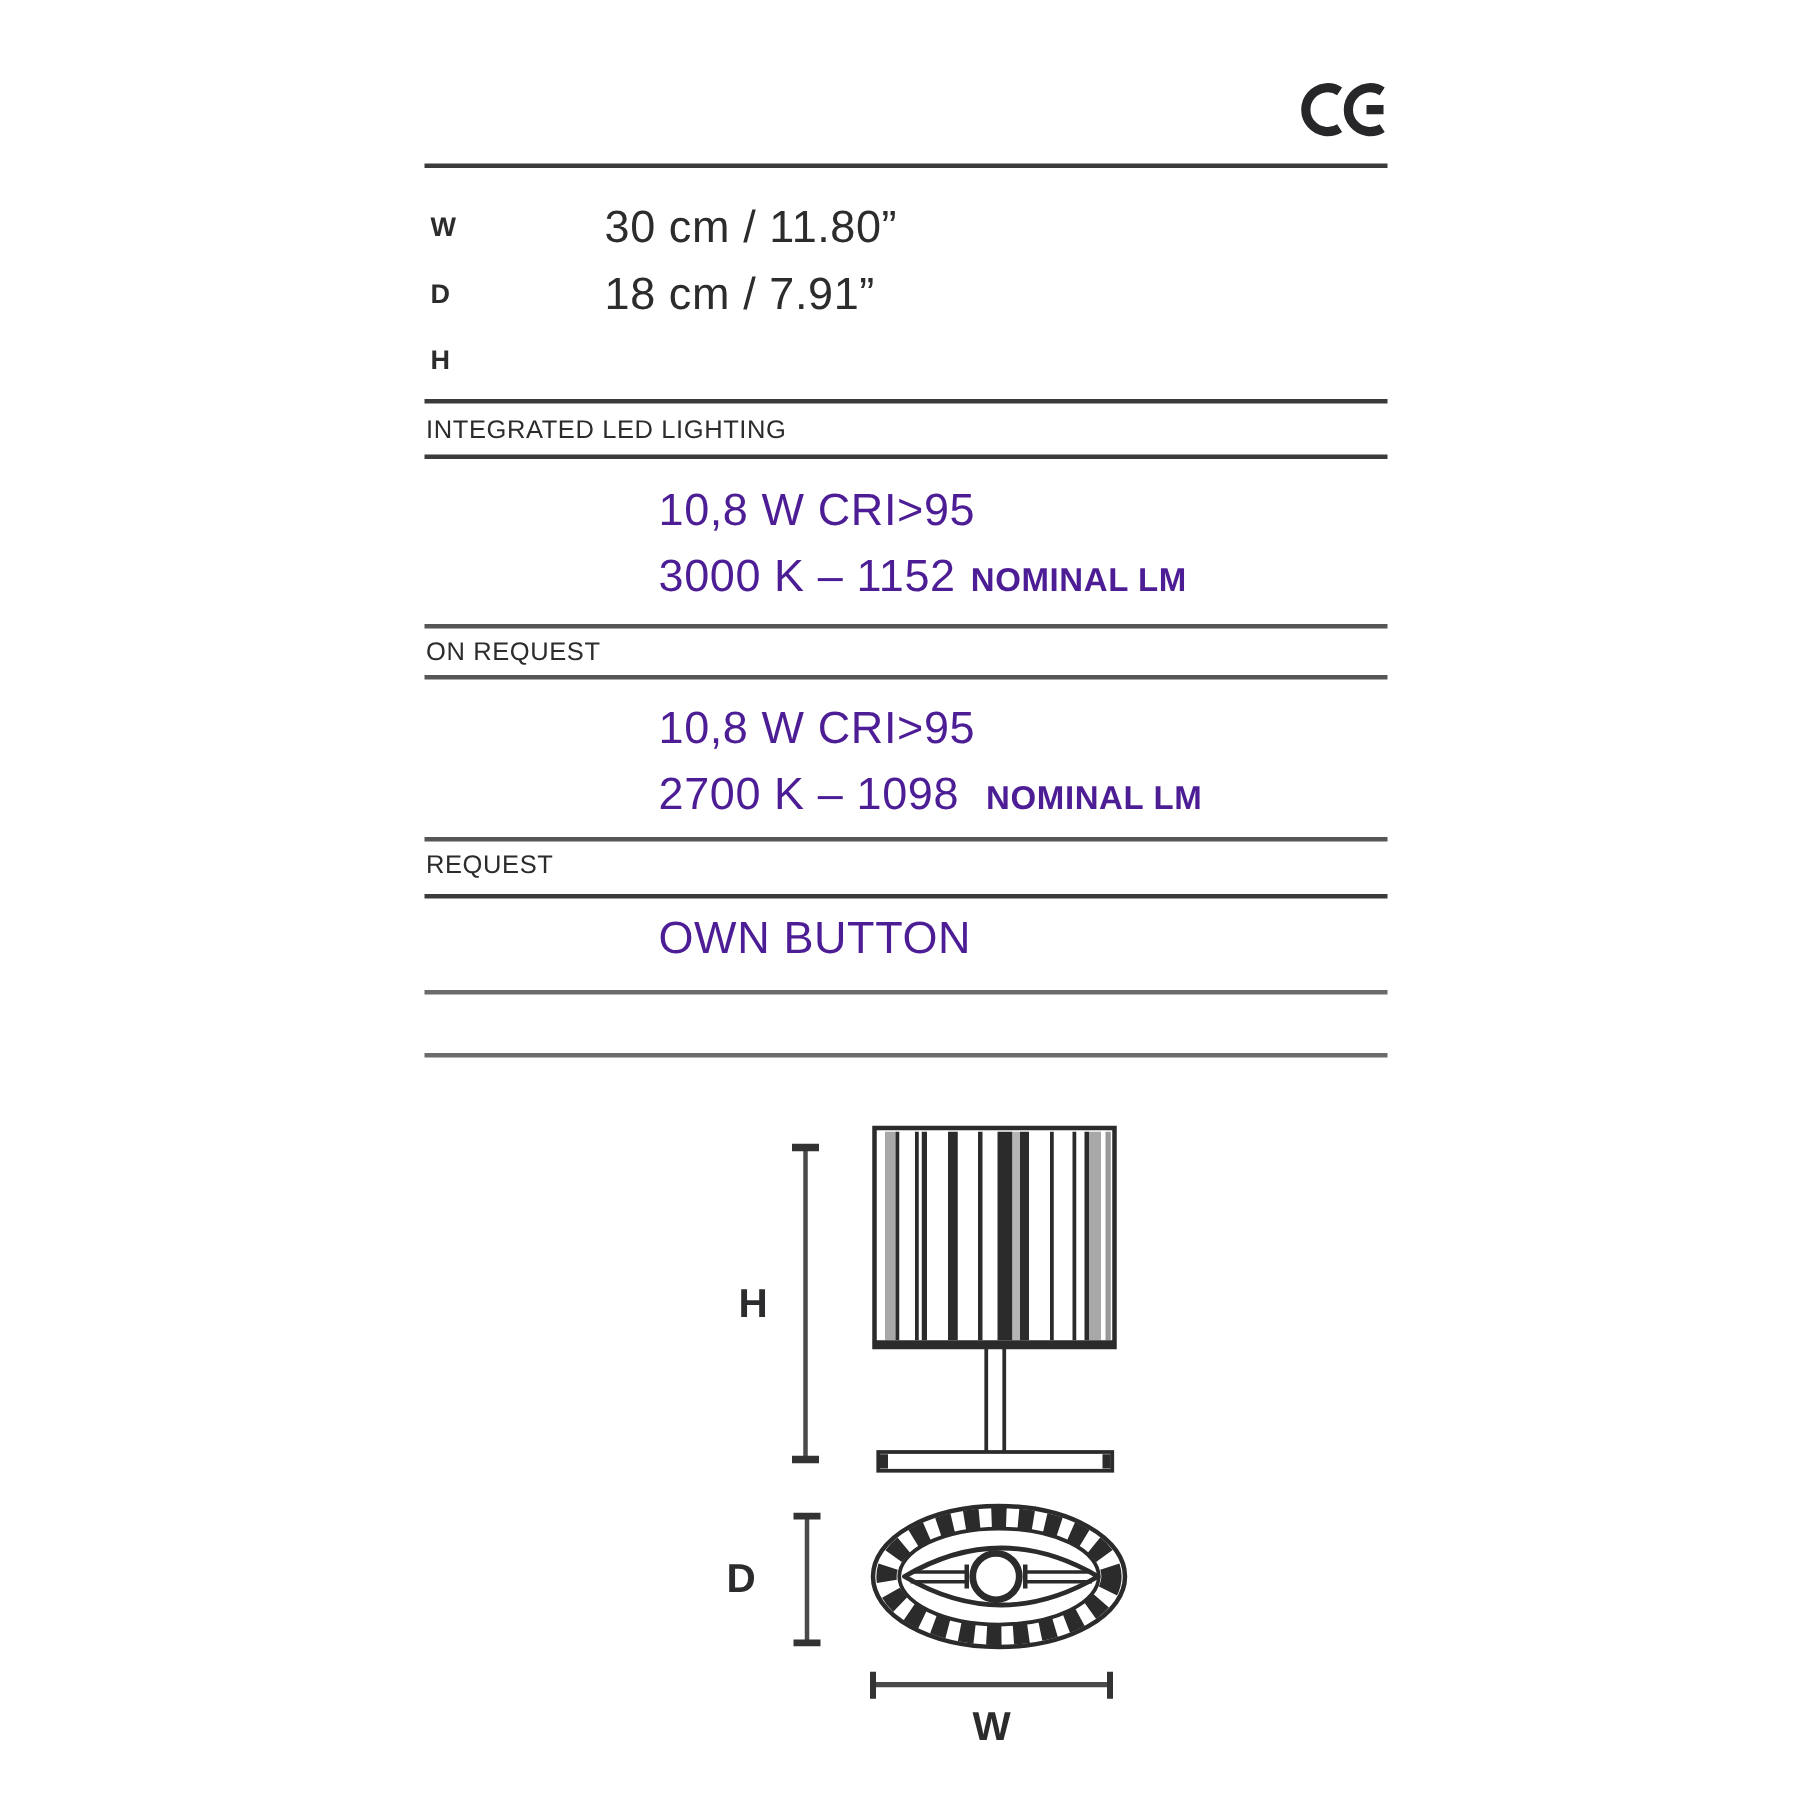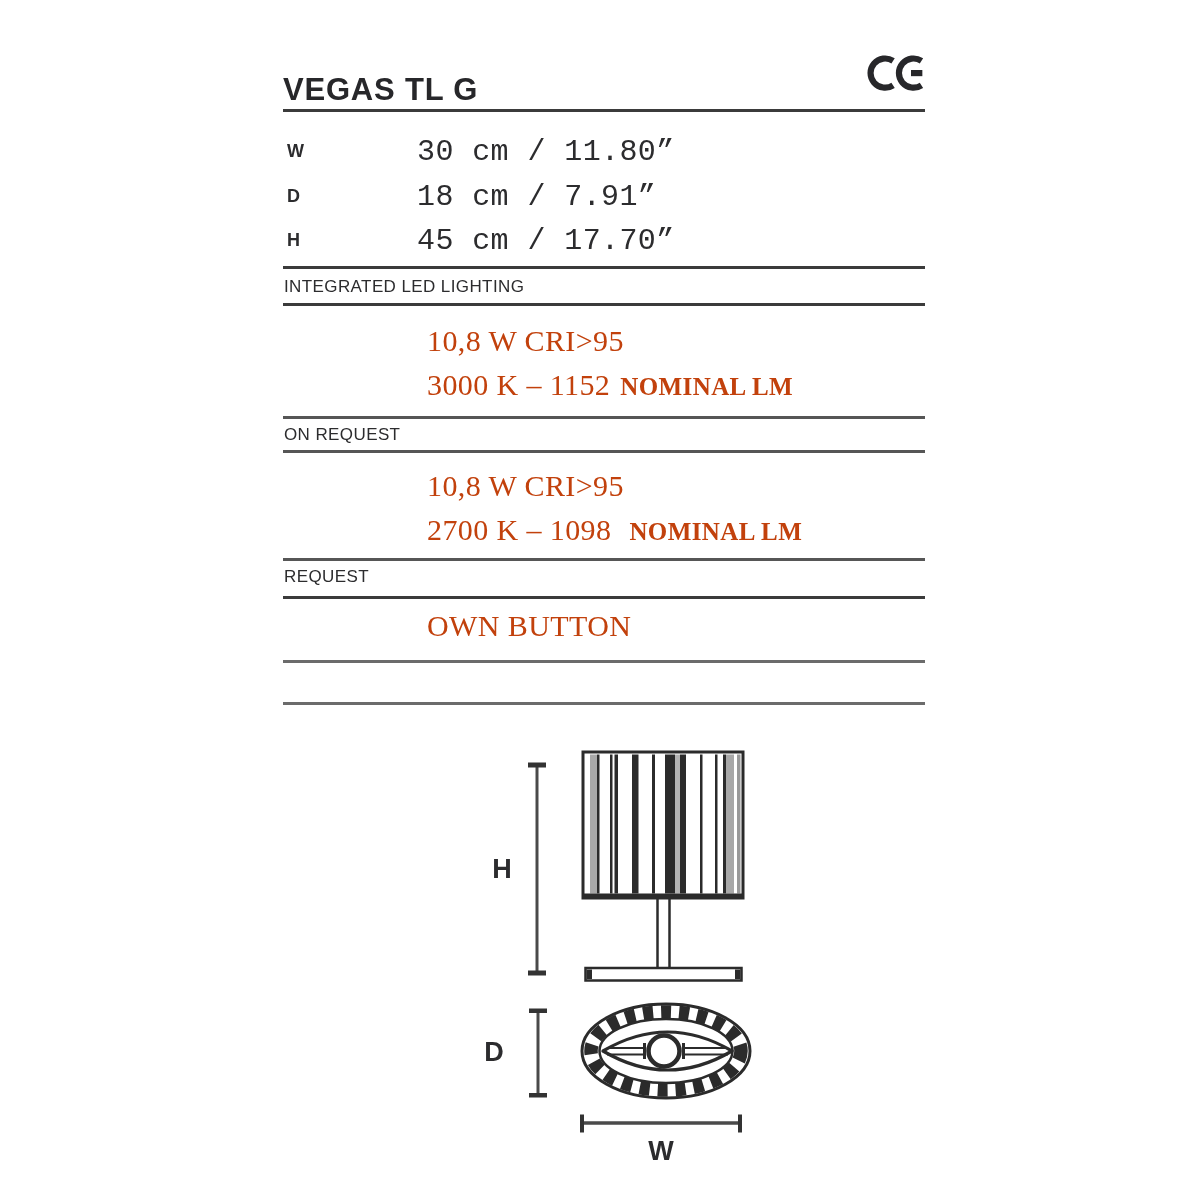--- a/index.html
+++ b/index.html
@@ -20,49 +20,48 @@
   .rule { position:absolute; left:283px; width:642px; height:3px; }
   .rule.dark  { background:#3b3b3b; }
   .rule.mid   { background:#565656; }
   .rule.light { background:#6b6b6b; }
 
   .dim-label {
     position:absolute; left:287px; font-size:18px; font-weight:bold;
     letter-spacing:0.5px; color:#2c2c2e;
   }
   .dim-value {
-    position:absolute; left:417px; font-size:30px; font-weight:400;
-    letter-spacing:0.4px; line-height:32px; color:#2c2c2e;font-family:Liberation Mono, monospace;
+    position:absolute; left:403px; font-size:30px; font-weight:400;
+    letter-spacing:0.4px; line-height:32px; color:#2c2c2e;
   }
 
   .sec-header {
     position:absolute; left:284px; font-size:17px; font-weight:normal;
     letter-spacing:0.4px; color:#2c2c2e;
   }
   .spec {
-    position:absolute; left:427px; font-size:30px; font-weight:400;
-    letter-spacing:0.4px; line-height:32px; color:#c2410c; white-space:nowrap;font-family:Liberation Serif, serif;
+    position:absolute; left:439px; font-size:30px; font-weight:400;
+    letter-spacing:0.4px; line-height:32px; color:#4c1d95; white-space:nowrap;
   }
   .suffix {
-    font-size:25px; font-weight:bold; letter-spacing:0.4px; margin-left:10px;
+    font-size:22px; font-weight:bold; letter-spacing:0.4px; margin-left:10px;
   }
   .suffix.wide { margin-left:18px; }
 
   .diagram { position:absolute; left:440px; top:735px; width:440px; height:450px; }
   .diagram text {
     font-family:"Liberation Sans", sans-serif; font-weight:bold;
     font-size:27px; fill:#2c2c2e;
   }
 </style>
 </head>
 <body>
 
 <div class="sheet">
 
-  <h1 class="title">VEGAS TL G</h1>
 
   <svg class="ce" viewBox="0 0 74 47" role="img" aria-label="CE">
     <g fill="none" stroke="#27272a" stroke-width="7.6">
       <path d="M 33.4 7.9 A 18 18 0 1 0 33.4 38.1"></path>
       <path d="M 68.4 7.9 A 18 18 0 1 0 68.4 38.1"></path>
       <line x1="55.5" y1="23" x2="69.5" y2="23"></line>
     </g>
   </svg>
 
   <div class="rule dark" style="top:109px"></div>
@@ -75,21 +74,20 @@
   <div class="rule light" style="top:660px"></div>
   <div class="rule light" style="top:702px"></div>
 
   <div class="dim-label" style="top:141px">W</div>
   <div class="dim-value" style="top:136px">30 cm / 11.80”</div>
 
   <div class="dim-label" style="top:186px">D</div>
   <div class="dim-value" style="top:181px">18 cm / 7.91”</div>
 
   <div class="dim-label" style="top:230px">H</div>
-  <div class="dim-value" style="top:225px">45 cm / 17.70”</div>
 
   <div class="sec-header" style="top:277px">INTEGRATED LED LIGHTING</div>
   <div class="spec" style="top:325px">10,8 W CRI&gt;95</div>
   <div class="spec" style="top:369px"><span>3000 K – 1152</span><span class="suffix">NOMINAL LM</span></div>
 
   <div class="sec-header" style="top:425px">ON REQUEST</div>
   <div class="spec" style="top:470px">10,8 W CRI&gt;95</div>
   <div class="spec" style="top:514px"><span>2700 K – 1098</span><span class="suffix wide">NOMINAL LM</span></div>
 
   <div class="sec-header" style="top:567px">REQUEST</div>

